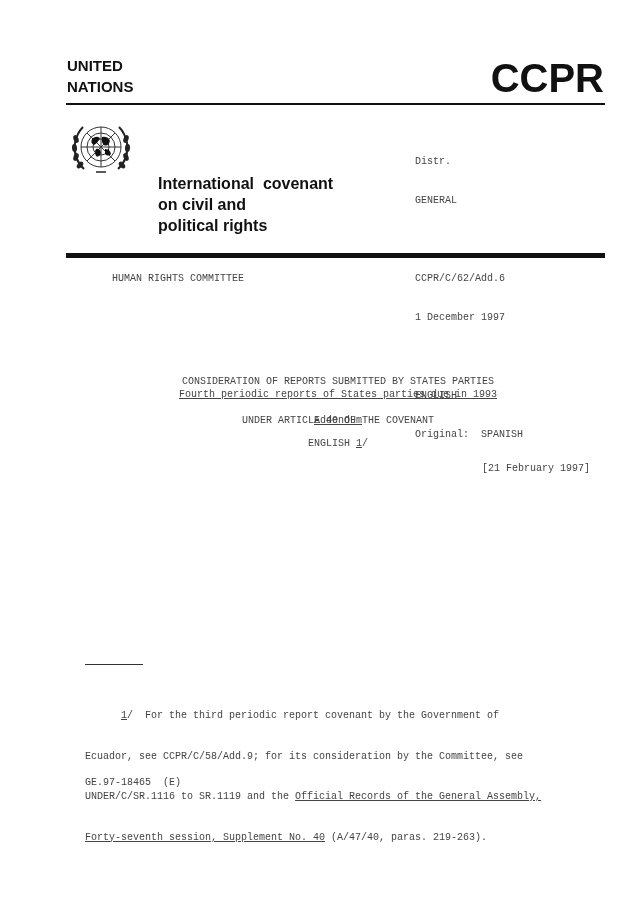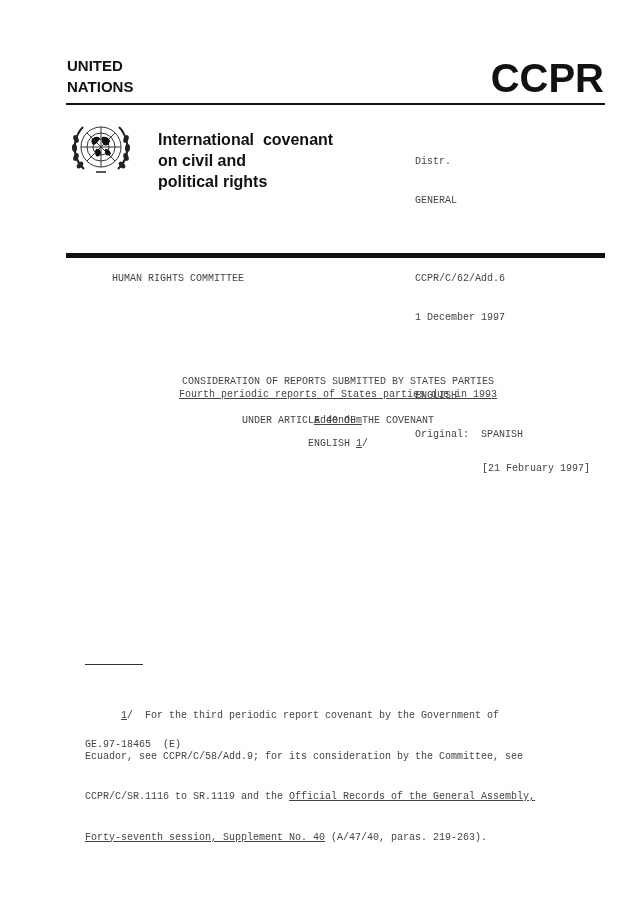--- a/index.html
+++ b/index.html
@@ -14,21 +14,21 @@
     .title { left: 158px; top: 129px; font-size: 16px; line-height: 21px; }
     .meta { left: 415px; top: 129px; line-height: 13px; }
     .meta .gap { height: 13px; }
     .rule-thick { left: 66px; top: 253px; width: 539px; height: 5px; background: #111; }
     .committee { left: 85px; top: 273px; padding-left: 27px; }
     .center-block { left: 0; width: 676px; text-align: center; line-height: 13px; }
     .u { text-decoration: underline; }
     .date { right: 50px; top: 463px; }
     .fn-rule { left: 85px; top: 664px; width: 58px; height: 1px; background: #333; }
     .footnote { left: 85px; top: 682px; line-height: 13.5px; }
-    .docnum { left: 85px; top: 739px; }
+    .docnum { left: 85px; top: 777px; }
   </style>
 </head>
 <body>
 
 <div class="abs sans-bold un-name">
   <div>UNITED</div>
   <div>NATIONS</div>
 </div>
 
 <div class="abs sans-bold ccpr">CCPR</div>
@@ -67,21 +67,21 @@
       <path d="M22 18 Q26 14 30 17 Q28 22 24 24 Q20 22 22 18Z"></path>
       <path d="M32 16 Q38 15 40 20 Q38 26 34 24 Q31 21 32 16Z"></path>
       <path d="M26 28 Q30 27 31 32 Q29 37 26 35 Q24 31 26 28Z"></path>
       <path d="M35 28 Q40 28 41 33 Q38 36 35 33Z"></path>
     </g>
     <line x1="26" y1="51" x2="36" y2="51" stroke="#222" stroke-width="1.5"></line>
   </svg>
 </div>
 
 <div class="abs sans-bold title">
-  <div style="white-space:pre;">International  covenant</div>
+  <div style="white-space:pre;margin-top:44px;">International  covenant</div>
   <div>on civil and</div>
   <div>political rights</div>
 </div>
 
 <div class="abs mono meta">
   <div>Distr.</div>
   <div>GENERAL</div>
   <div class="gap"></div>
   <div>CCPR/C/62/Add.6</div>
   <div>1 December 1997</div>
@@ -105,17 +105,17 @@
 
 <div class="abs mono center-block" style="top:437px;"><span>ENGLISH </span><span class="u">1</span><span>/</span></div>
 
 <div class="abs mono date">[21 February 1997]</div>
 
 <div class="abs fn-rule"></div>
 
 <div class="abs mono footnote">
   <div>      <span class="u">1</span><span>/</span><span>  For the third periodic report covenant by the Government of</span></div>
   <div>Ecuador, see CCPR/C/58/Add.9; for its consideration by the Committee, see</div>
-  <div><span>CCPR/C/SR.1116 to SR.1119 and the </span><span class="u">Official Records of the General Assembly,</span></div>
+  <div><span>UNDER/C/SR.1116 to SR.1119 and the </span><span class="u">Official Records of the General Assembly,</span></div>
   <div><span class="u">Forty-seventh session, Supplement No. 40</span><span> (A/47/40, paras. 219-263).</span></div>
 </div>
 
 <div class="abs mono docnum">GE.97-18465  (E)</div>
 
 </body></html>

